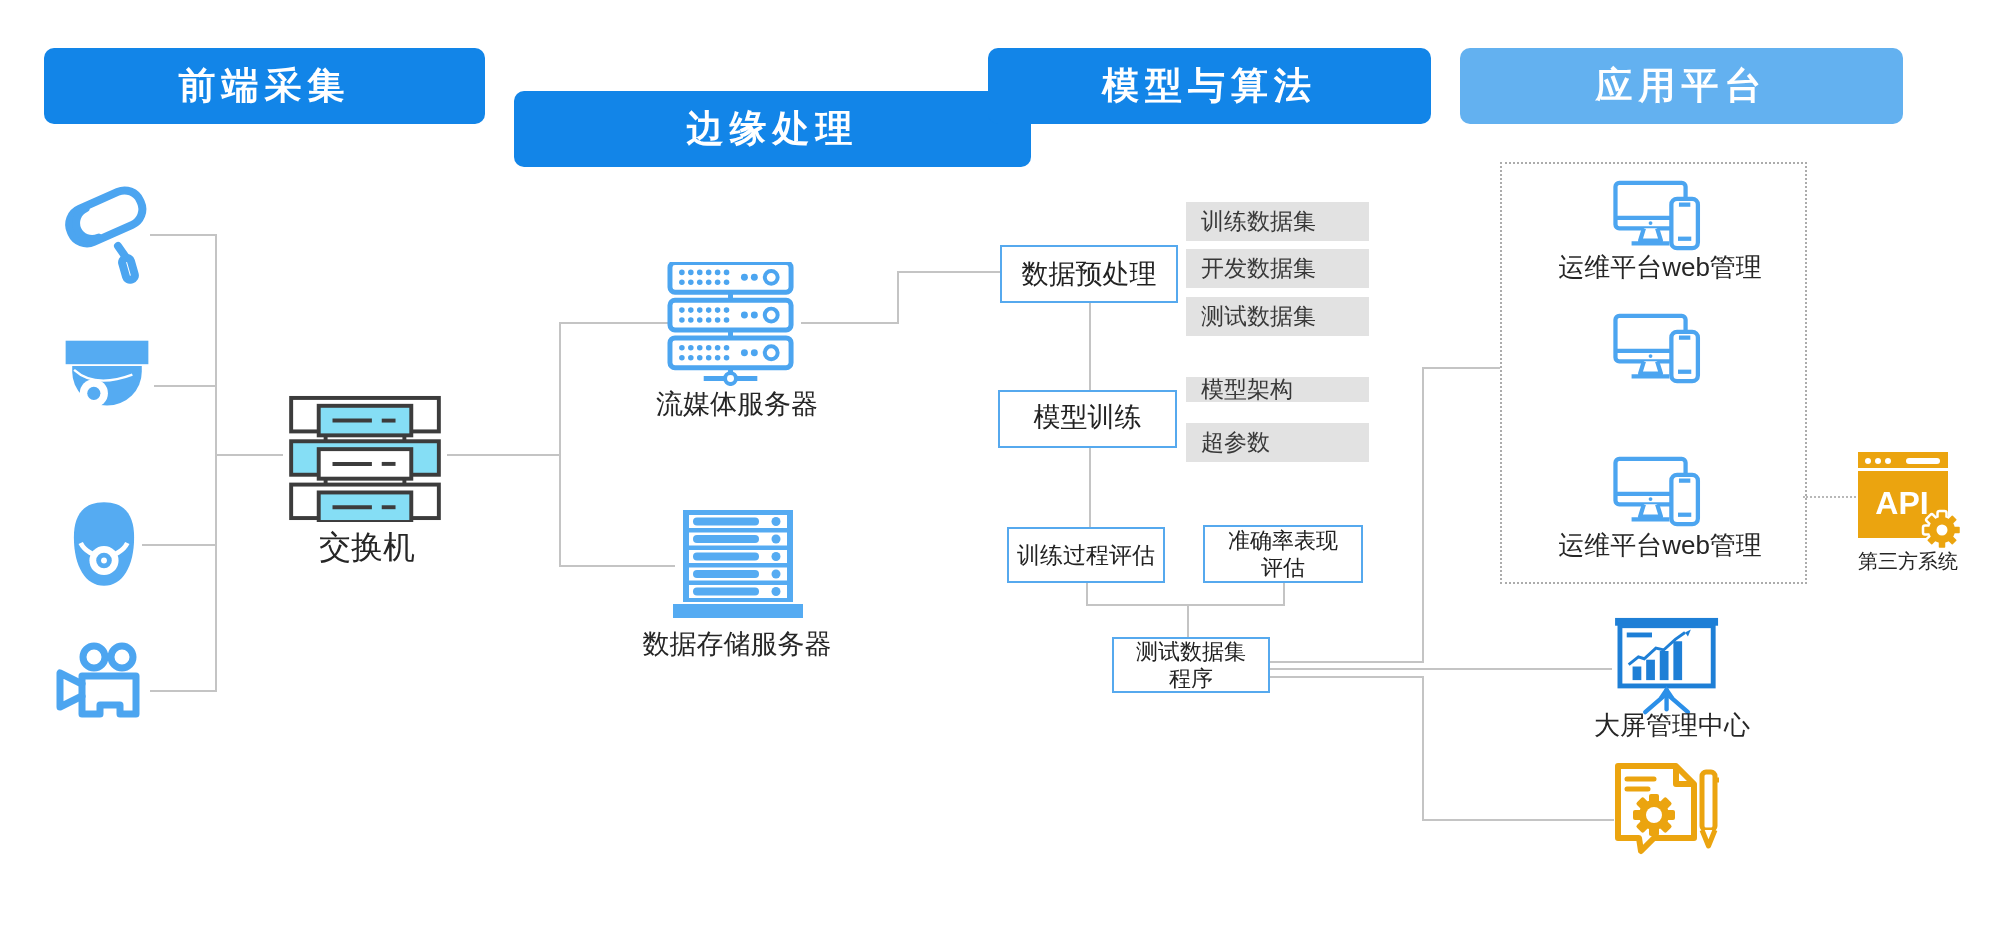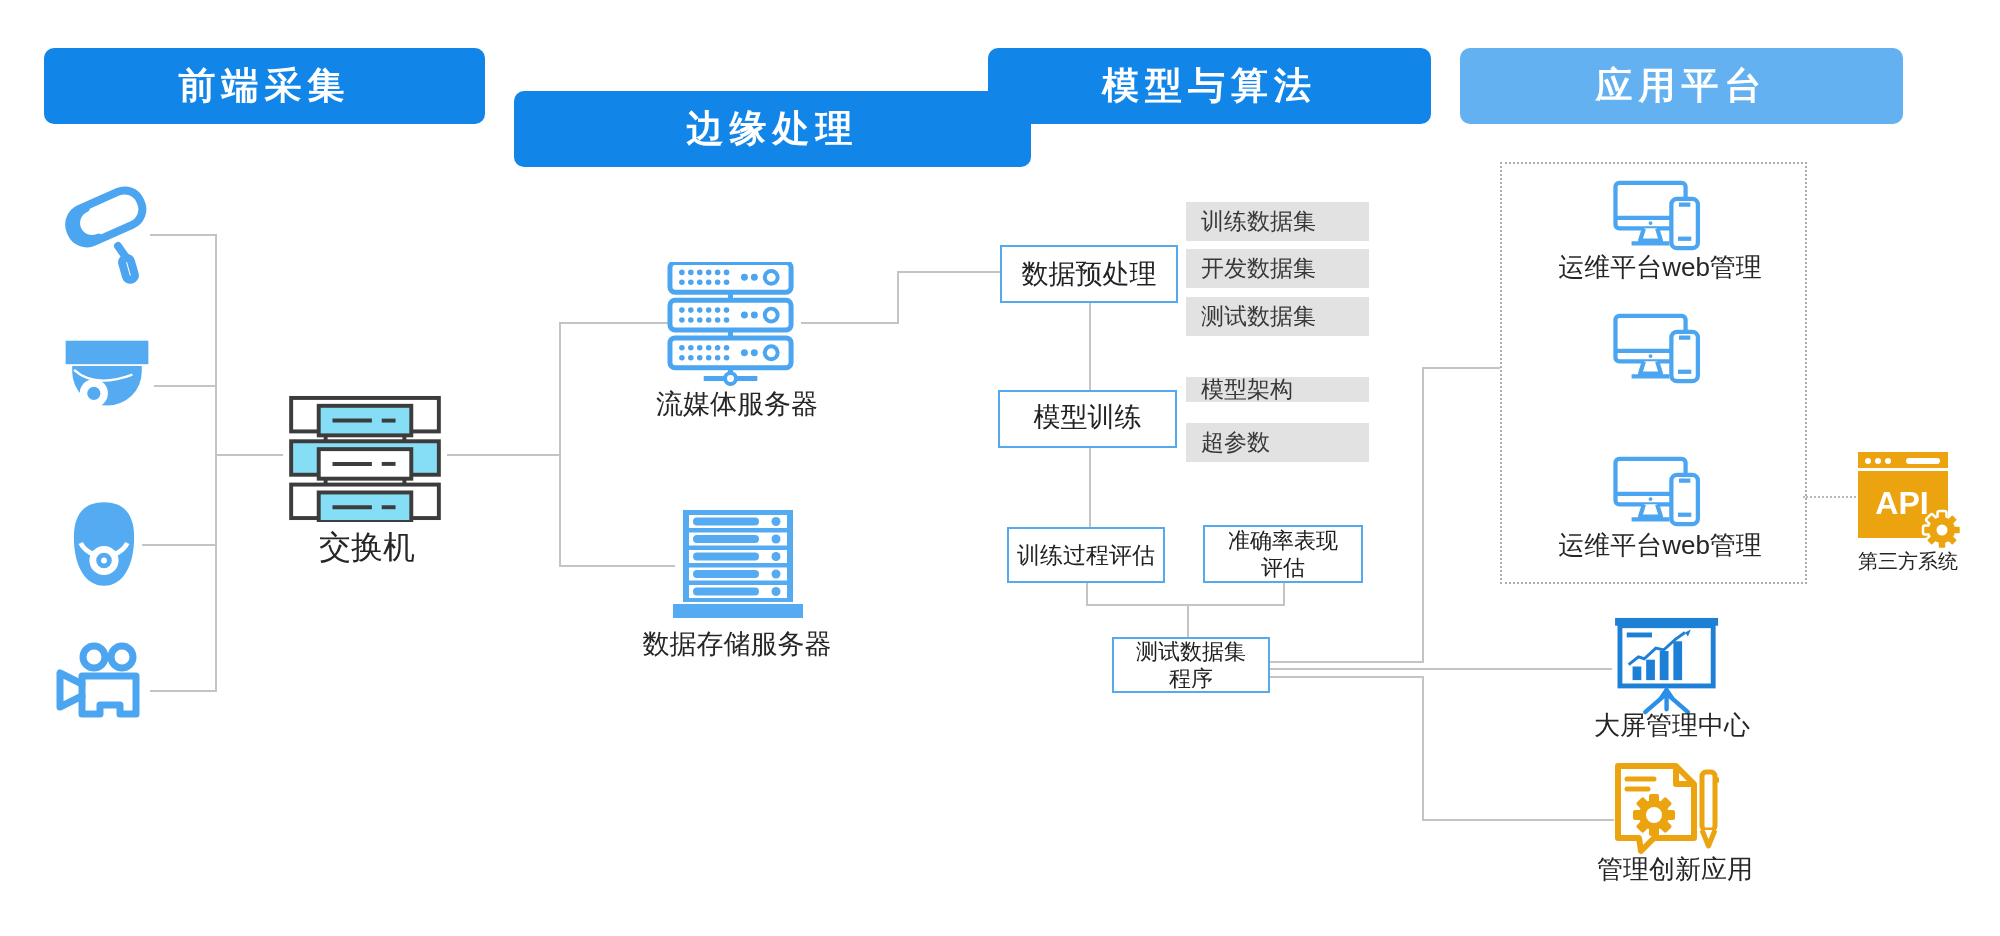--- a/index.html
+++ b/index.html
@@ -359,15 +359,14 @@
         <circle r="15" fill="#EBA40F"></circle>
         <circle r="8" fill="#fff"></circle>
       </g>
       <g fill="#fff" stroke="#EBA40F" stroke-width="5" stroke-linejoin="round">
         <rect x="92" y="10" width="13" height="58" rx="4"></rect>
         <path d="M92 68 l6.5 16 l6.5 -16"></path>
         <line x1="105" y1="18" x2="109" y2="18"></line>
       </g>
     </svg>
   </div>
-  <div class="lbl" style="left:1565px;top:852px;width:220px;font-size:26px;">管理创新应用</div>
 
 </div>
 
 </body></html>

